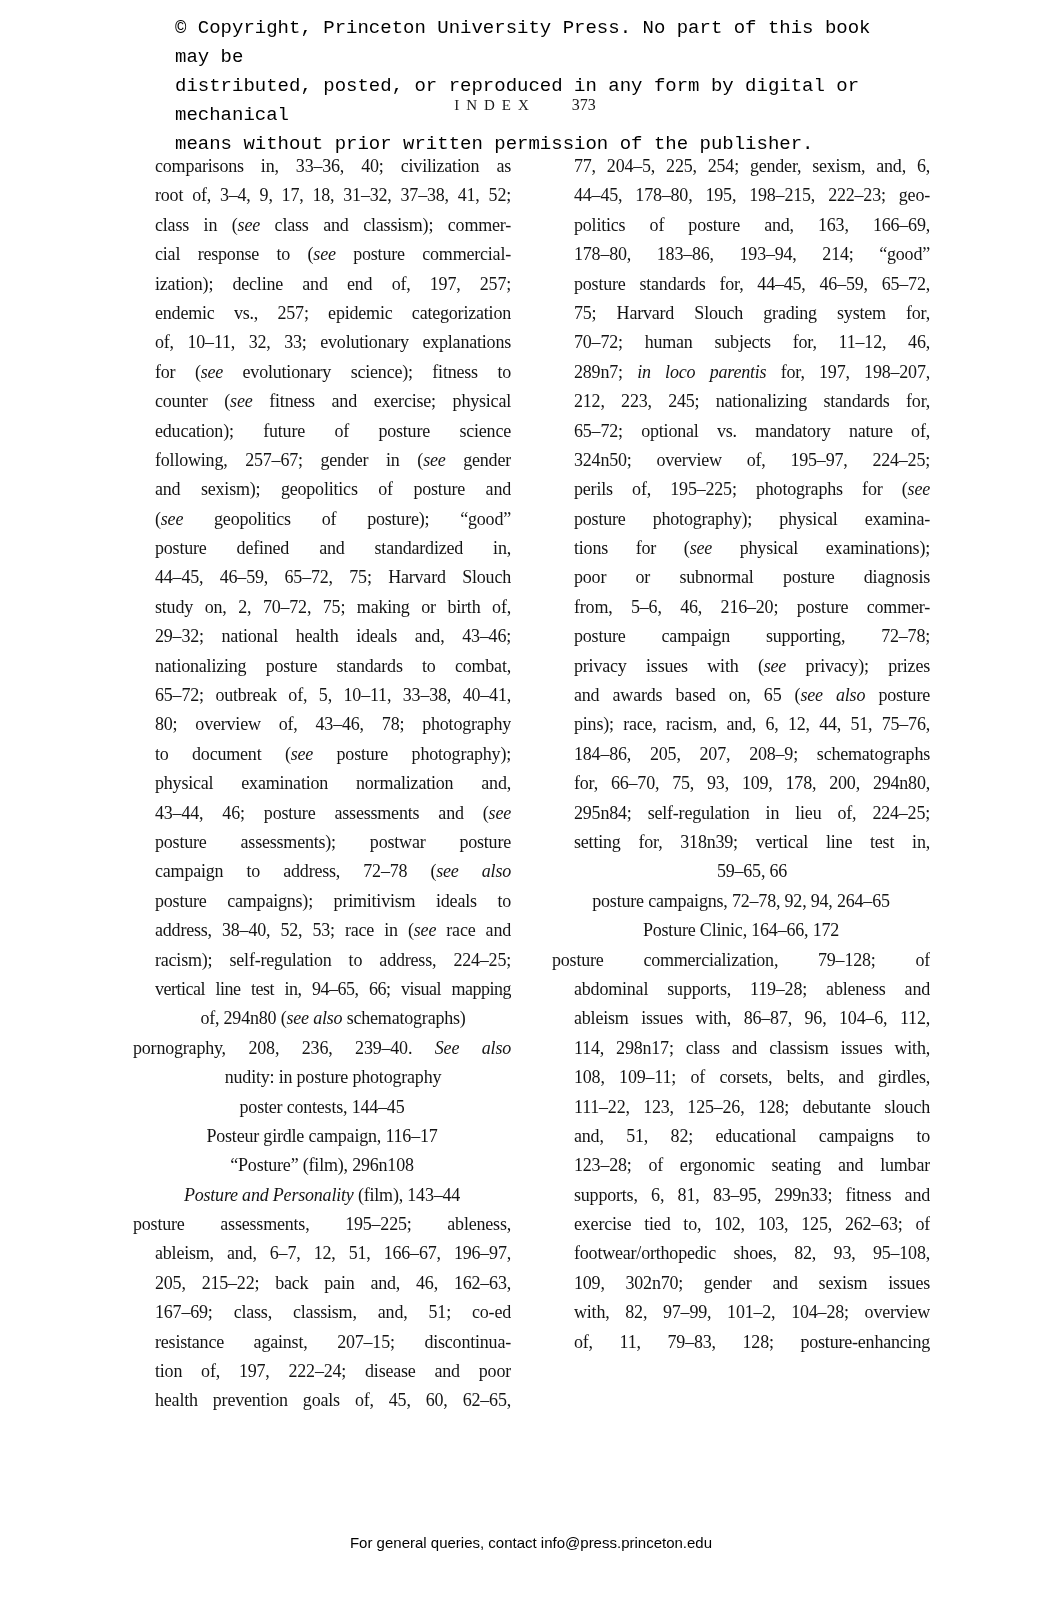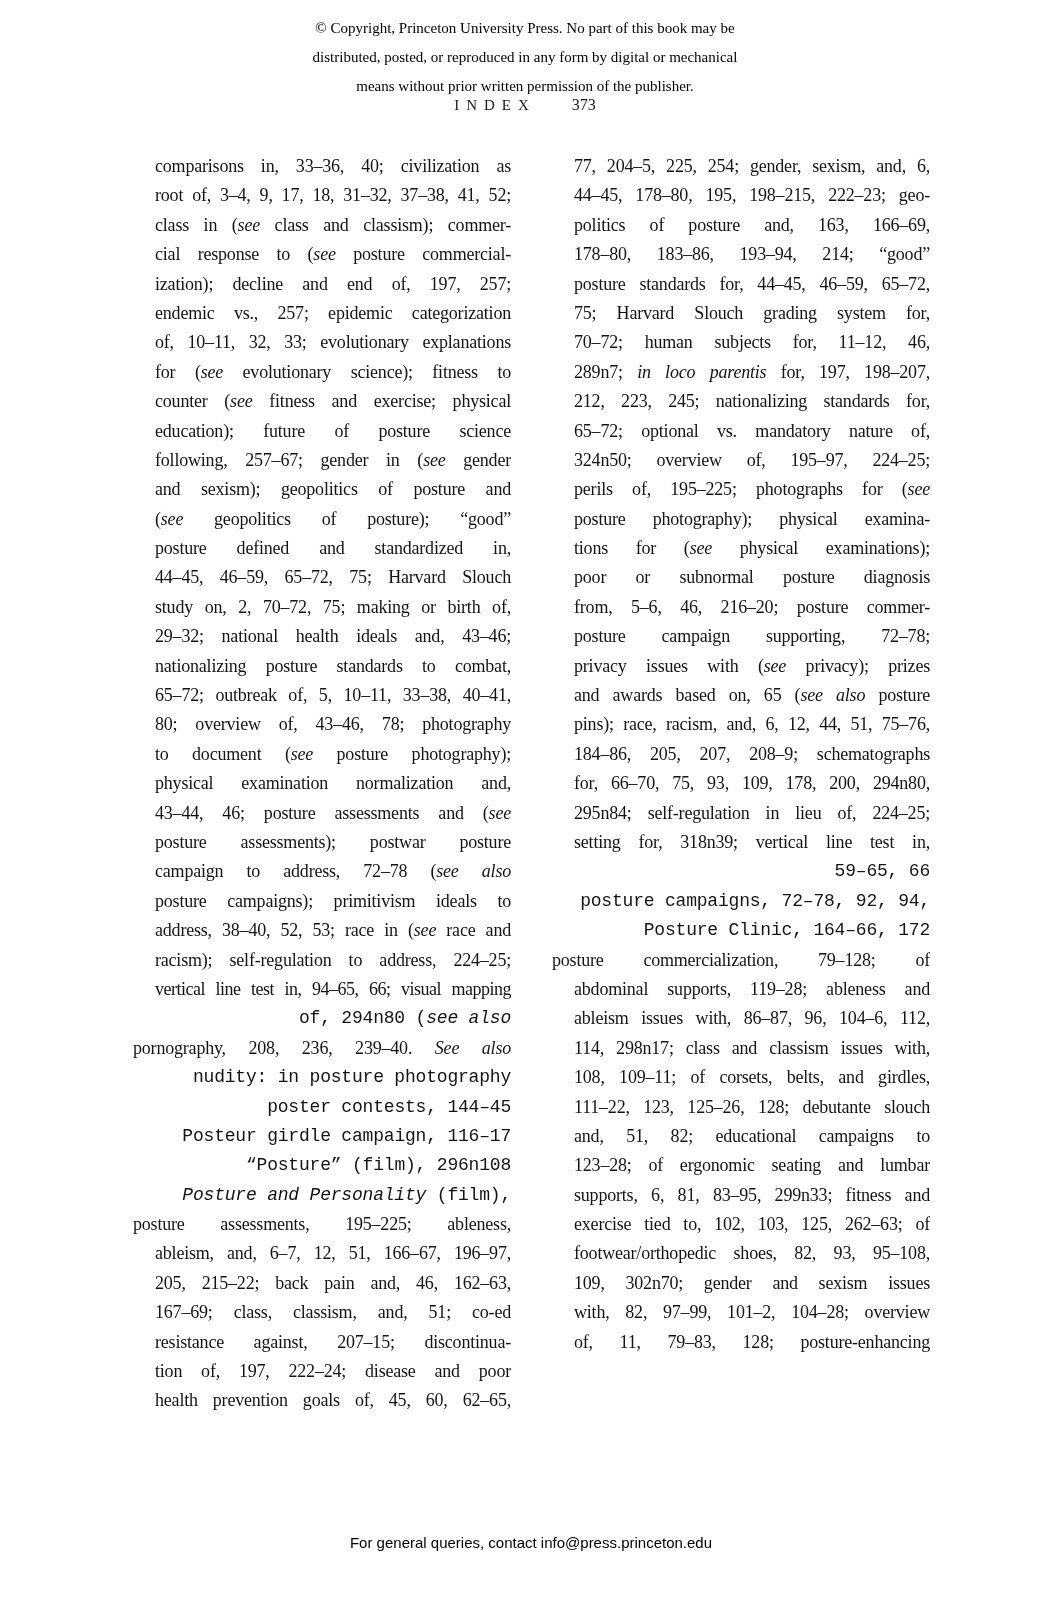--- a/index.html
+++ b/index.html
@@ -9,24 +9,24 @@
     position: relative;
     color: #111111;
   }
   .page {
     position: absolute; inset: 0;
     background: #ffffff;
   }
   .copyright {
     position: absolute;
     left: 175px; top: 14px; width: 700px;
-    font-family: Liberation Serif, serif;
-    font-size: 15px; line-height: 29px;
+    font-family: Liberation Mono, monospace;
+    font-size: 19px; line-height: 29px;
     color: #000000;
-    text-align: center;
+    text-align: left;
   }
   .running-head {
     position: absolute;
     left: 0; top: 96px; width: 1050px;
     display: flex; justify-content: center; align-items: flex-end;
     font-family: "Liberation Serif", serif;
     color: #1a1a1a;
   }
   .running-head .section {
     font-size: 15px; letter-spacing: 7px; font-variant: small-caps;
@@ -42,21 +42,21 @@
     letter-spacing: -0.2px;
     color: #141414;
   }
   .col-left  { left: 133px; }
   .col-right { left: 552px; }
   .line {
     height: 29.4px; overflow: hidden;
     text-align: justify; text-align-last: justify;
     white-space: normal;
   }
-  .line.nj { text-align: right; text-align-last: auto; font-family: Liberation Mono, monospace; }
+  .line.nj { text-align: center; text-align-last: auto; }
   .line.ind { padding-left: 22px; }
   .line.cond { letter-spacing: -0.5px; word-spacing: -0.5px; }
   .line em { font-style: italic; }
   .footer {
     position: absolute;
     left: 0; top: 1534px; width: 1030px;
     text-align: center;
     font-family: "Liberation Sans", sans-serif;
     font-size: 15px; color: #000000; padding-left: 16px;
   }

